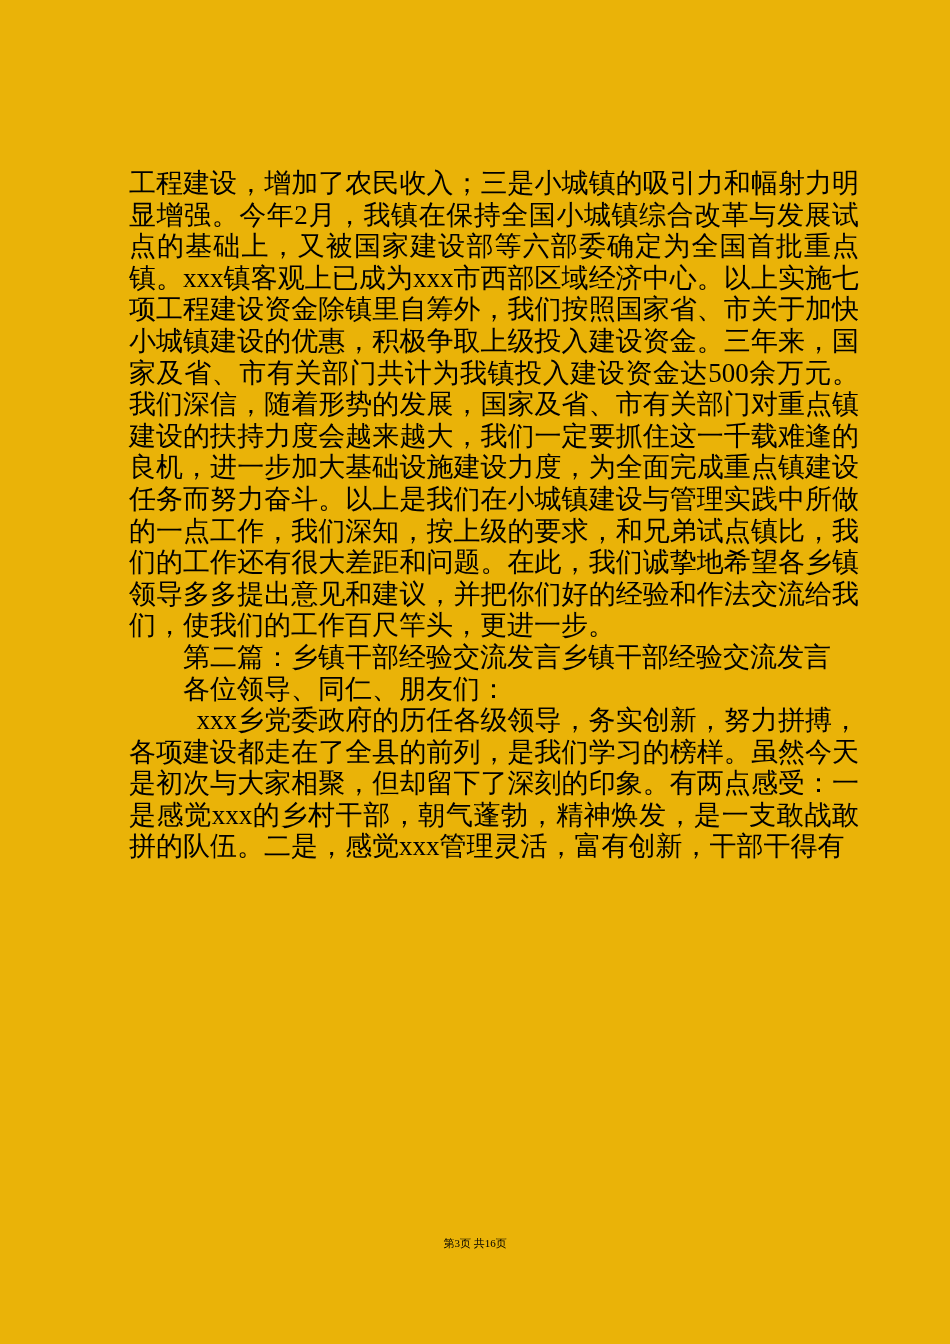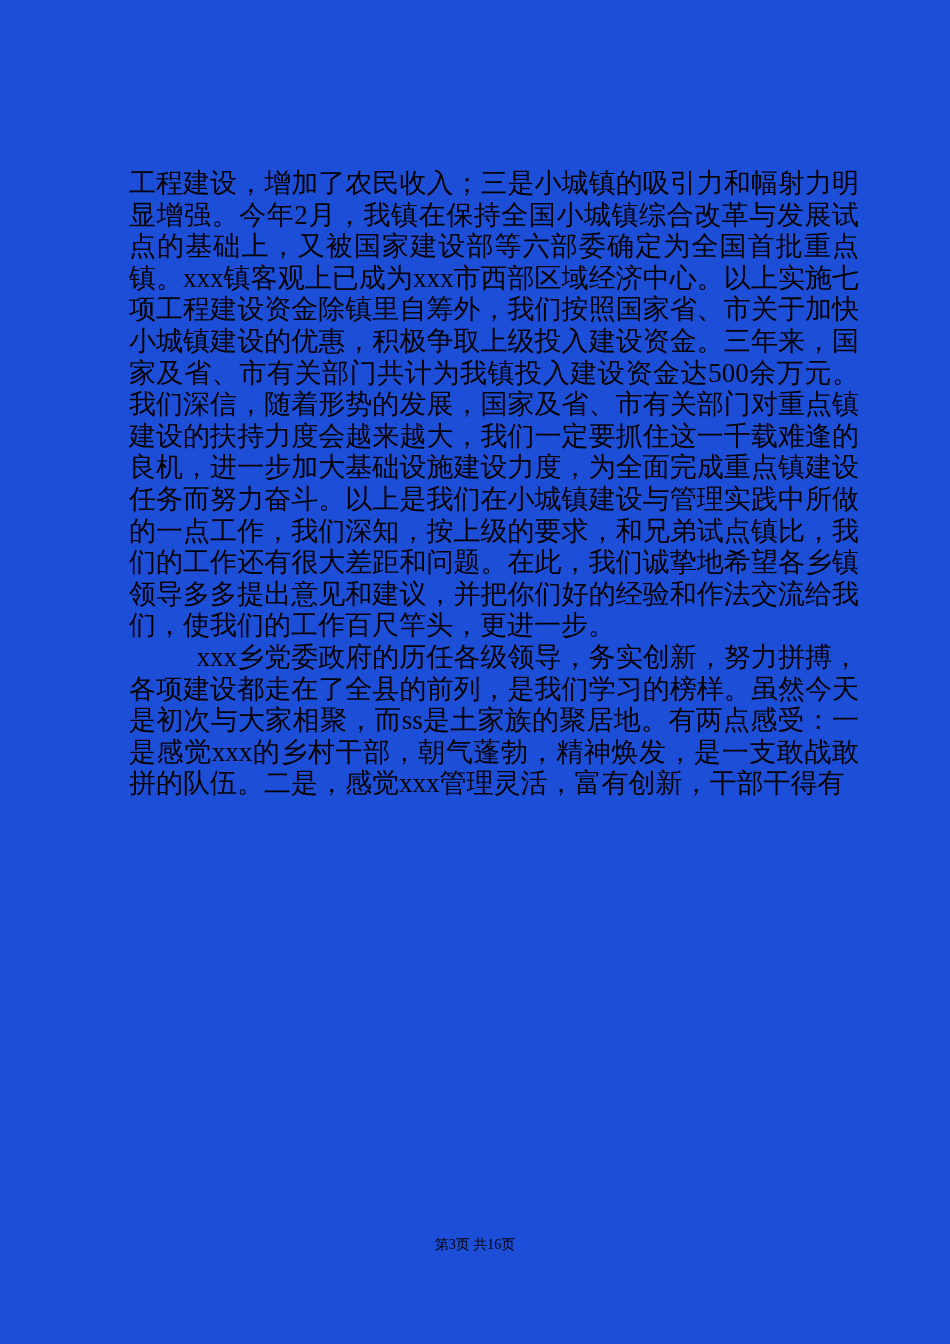--- a/index.html
+++ b/index.html
@@ -5,21 +5,21 @@
   html, body {
     margin: 0;
     padding: 0;
     background: #ffffff;
   }
   .page {
     position: relative;
     width: 950px;
     height: 1344px;
     margin: 0 auto;
-    background: #1d4ed8;
+    background: #eab308;
     color: #000000;
     font-family: "Liberation Serif", "DejaVu Serif", serif;
     overflow: hidden;
   }
   .content {
     position: absolute;
     left: 129px;
     top: 168px;
     width: 730px;
     font-size: 27px;
@@ -31,28 +31,30 @@
   .content p {
     margin: 0;
     padding: 0;
   }
   .footer {
     position: absolute;
     left: 0;
     top: 1236px;
     width: 100%;
     text-align: center;
-    font-size: 14px;
+    font-size: 11px;
     color: #000000;
   }
 </style>
 </head>
 <body>
 
 <div class="page">
   <div class="content">
       <p style="text-indent: 0em;">工程建设，增加了农民收入；三是小城镇的吸引力和幅射力明显增强。今年2月，我镇在保持全国小城镇综合改革与发展试点的基础上，又被国家建设部等六部委确定为全国首批重点镇。xxx镇客观上已成为xxx市西部区域经济中心。以上实施七项工程建设资金除镇里自筹外，我们按照国家省、市关于加快小城镇建设的优惠，积极争取上级投入建设资金。三年来，国家及省、市有关部门共计为我镇投入建设资金达500余万元。我们深信，随着形势的发展，国家及省、市有关部门对重点镇建设的扶持力度会越来越大，我们一定要抓住这一千载难逢的良机，进一步加大基础设施建设力度，为全面完成重点镇建设任务而努力奋斗。以上是我们在小城镇建设与管理实践中所做的一点工作，我们深知，按上级的要求，和兄弟试点镇比，我们的工作还有很大差距和问题。在此，我们诚挚地希望各乡镇领导多多提出意见和建议，并把你们好的经验和作法交流给我们，使我们的工作百尺竿头，更进一步。</p>
-      <p style="text-indent: 2.5em;">xxx乡党委政府的历任各级领导，务实创新，努力拼搏，各项建设都走在了全县的前列，是我们学习的榜样。虽然今天是初次与大家相聚，而ss是土家族的聚居地。有两点感受：一是感觉xxx的乡村干部，朝气蓬勃，精神焕发，是一支敢战敢拼的队伍。二是，感觉xxx管理灵活，富有创新，干部干得有</p>
+      <p style="text-indent: 2em;">第二篇：乡镇干部经验交流发言乡镇干部经验交流发言</p>
+      <p style="text-indent: 2em;">各位领导、同仁、朋友们：</p>
+      <p style="text-indent: 2.5em;">xxx乡党委政府的历任各级领导，务实创新，努力拼搏，各项建设都走在了全县的前列，是我们学习的榜样。虽然今天是初次与大家相聚，但却留下了深刻的印象。有两点感受：一是感觉xxx的乡村干部，朝气蓬勃，精神焕发，是一支敢战敢拼的队伍。二是，感觉xxx管理灵活，富有创新，干部干得有</p>
     </div>
   <div class="footer">
     <span>第3页 共16页</span>
   </div>
 </div>
 
 </body></html>

